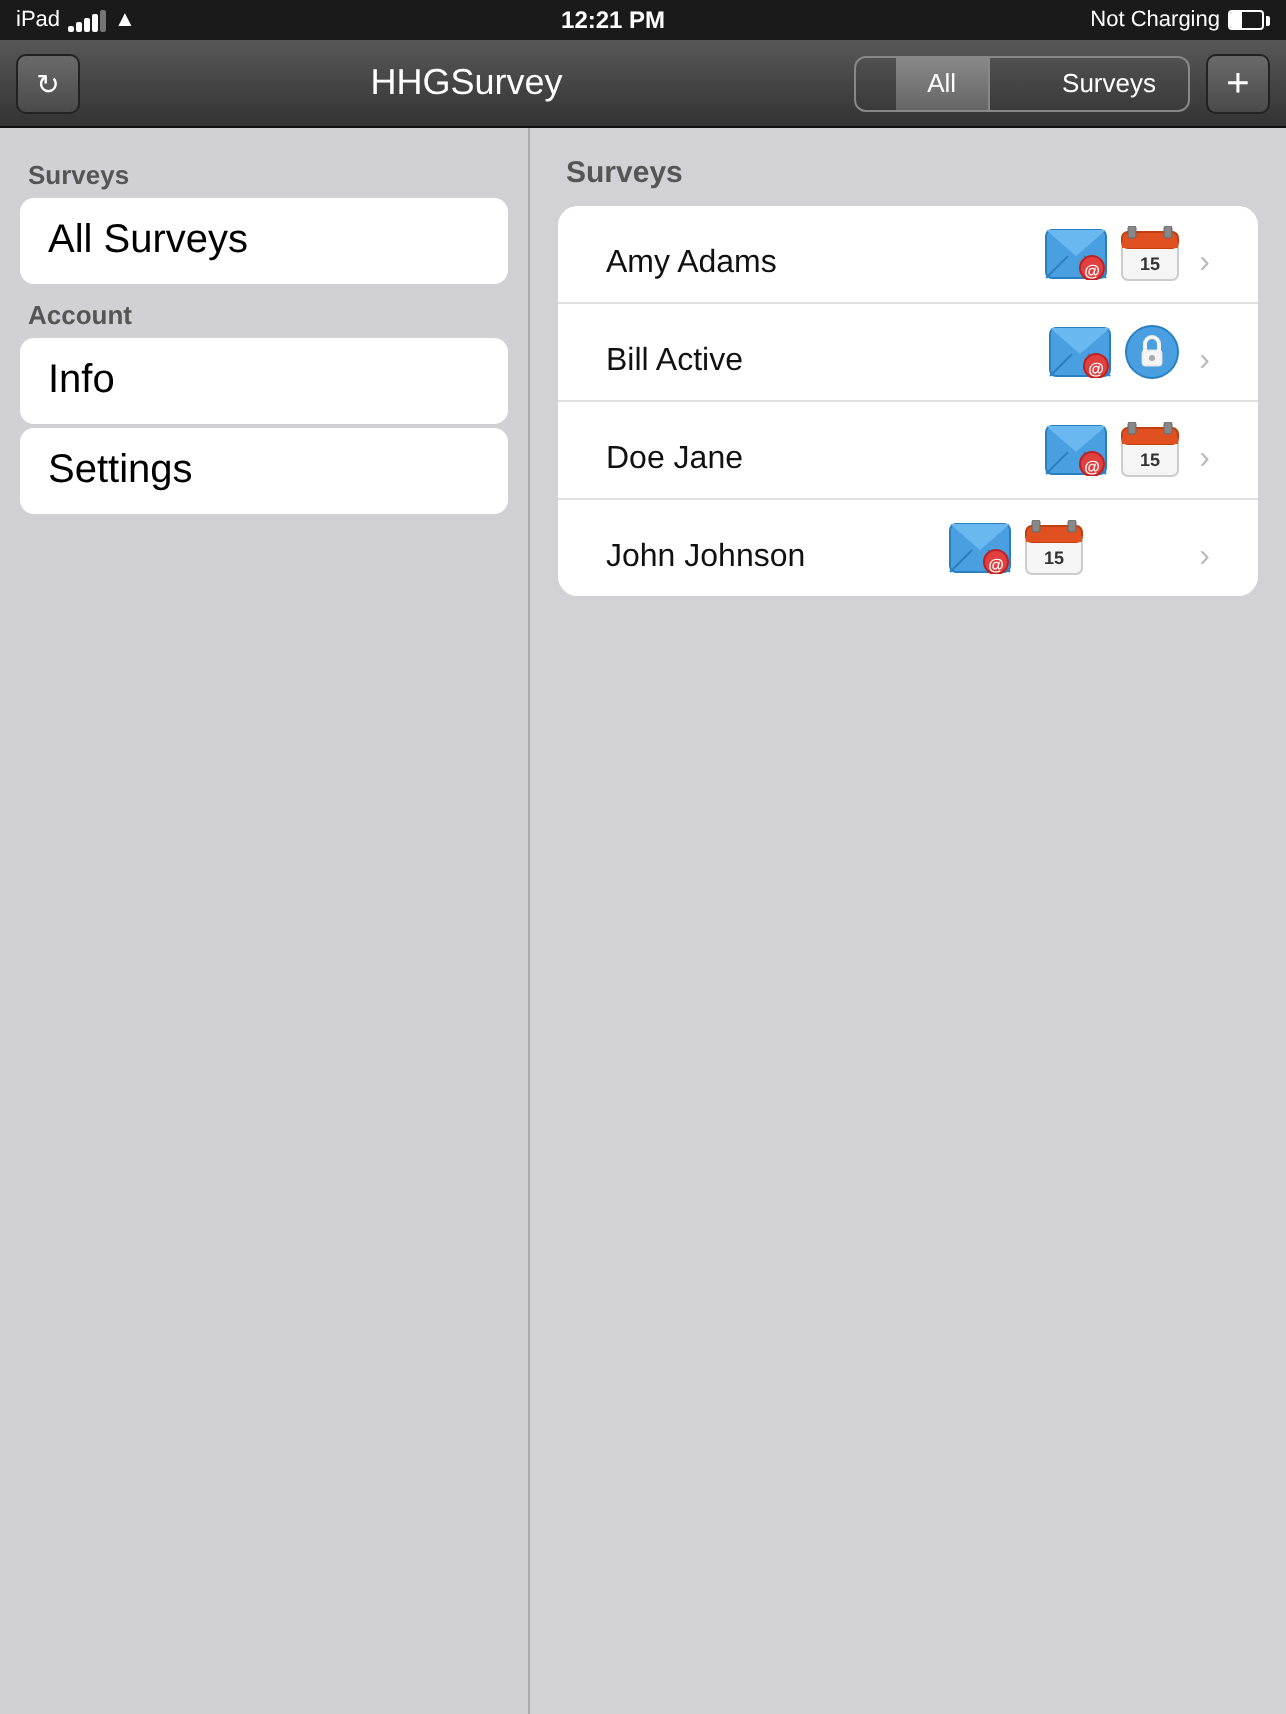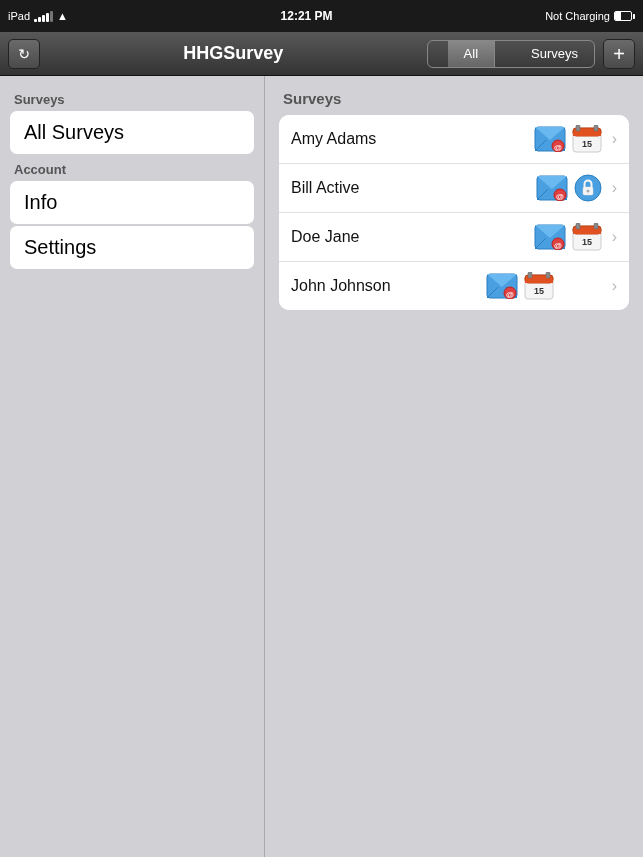--- a/index.html
+++ b/index.html
@@ -7,21 +7,21 @@
       width: 643px;
       height: 857px;
       font-family: -apple-system, 'Helvetica Neue', Helvetica, sans-serif;
       background: #d1d1d6;
       overflow: hidden;
     }
 
     
     .status-bar {
       width: 100%;
-      height: 32px;
+      height: 20px;
       background: #1a1a1a;
       display: flex;
       align-items: center;
       justify-content: space-between;
       padding: 0 8px;
       color: #fff;
       font-size: 11px;
     }
     .status-left { display: flex; align-items: center; gap: 4px; }
     .status-center { font-weight: 600; font-size: 12px; }
@@ -34,21 +34,21 @@
       background: linear-gradient(to bottom, #585858, #333333);
       display: flex;
       align-items: center;
       justify-content: space-between;
       padding: 0 8px;
       border-bottom: 1px solid #111;
     }
     .nav-title {
       color: #fff;
       font-size: 18px;
-      font-weight: bold;
+      font-weight: normal;
       flex: 1;
       text-align: center;
     }
     .nav-refresh-btn {
       width: 32px;
       height: 30px;
       background: linear-gradient(to bottom, #6a6a6a, #4a4a4a);
       border: 1px solid #222;
       border-radius: 5px;
       display: flex;
@@ -151,22 +151,22 @@
     }
 
     
     .survey-list {
       background: #fff;
       border-radius: 10px;
       overflow: hidden;
     }
     .survey-row {
       display: flex;
-      align-items: center;
-      padding: 10px 12px;
+      align-items: flex-end;
+      padding: 10px 24px;
       border-bottom: 1px solid #e0e0e0;
       cursor: pointer;
       background: #fff;
       min-height: 44px;
     }
     .survey-row:last-child { border-bottom: none; gap: 48px; }
     .survey-name {
       flex: 1;
       font-size: 16px;
       font-weight: 500;

